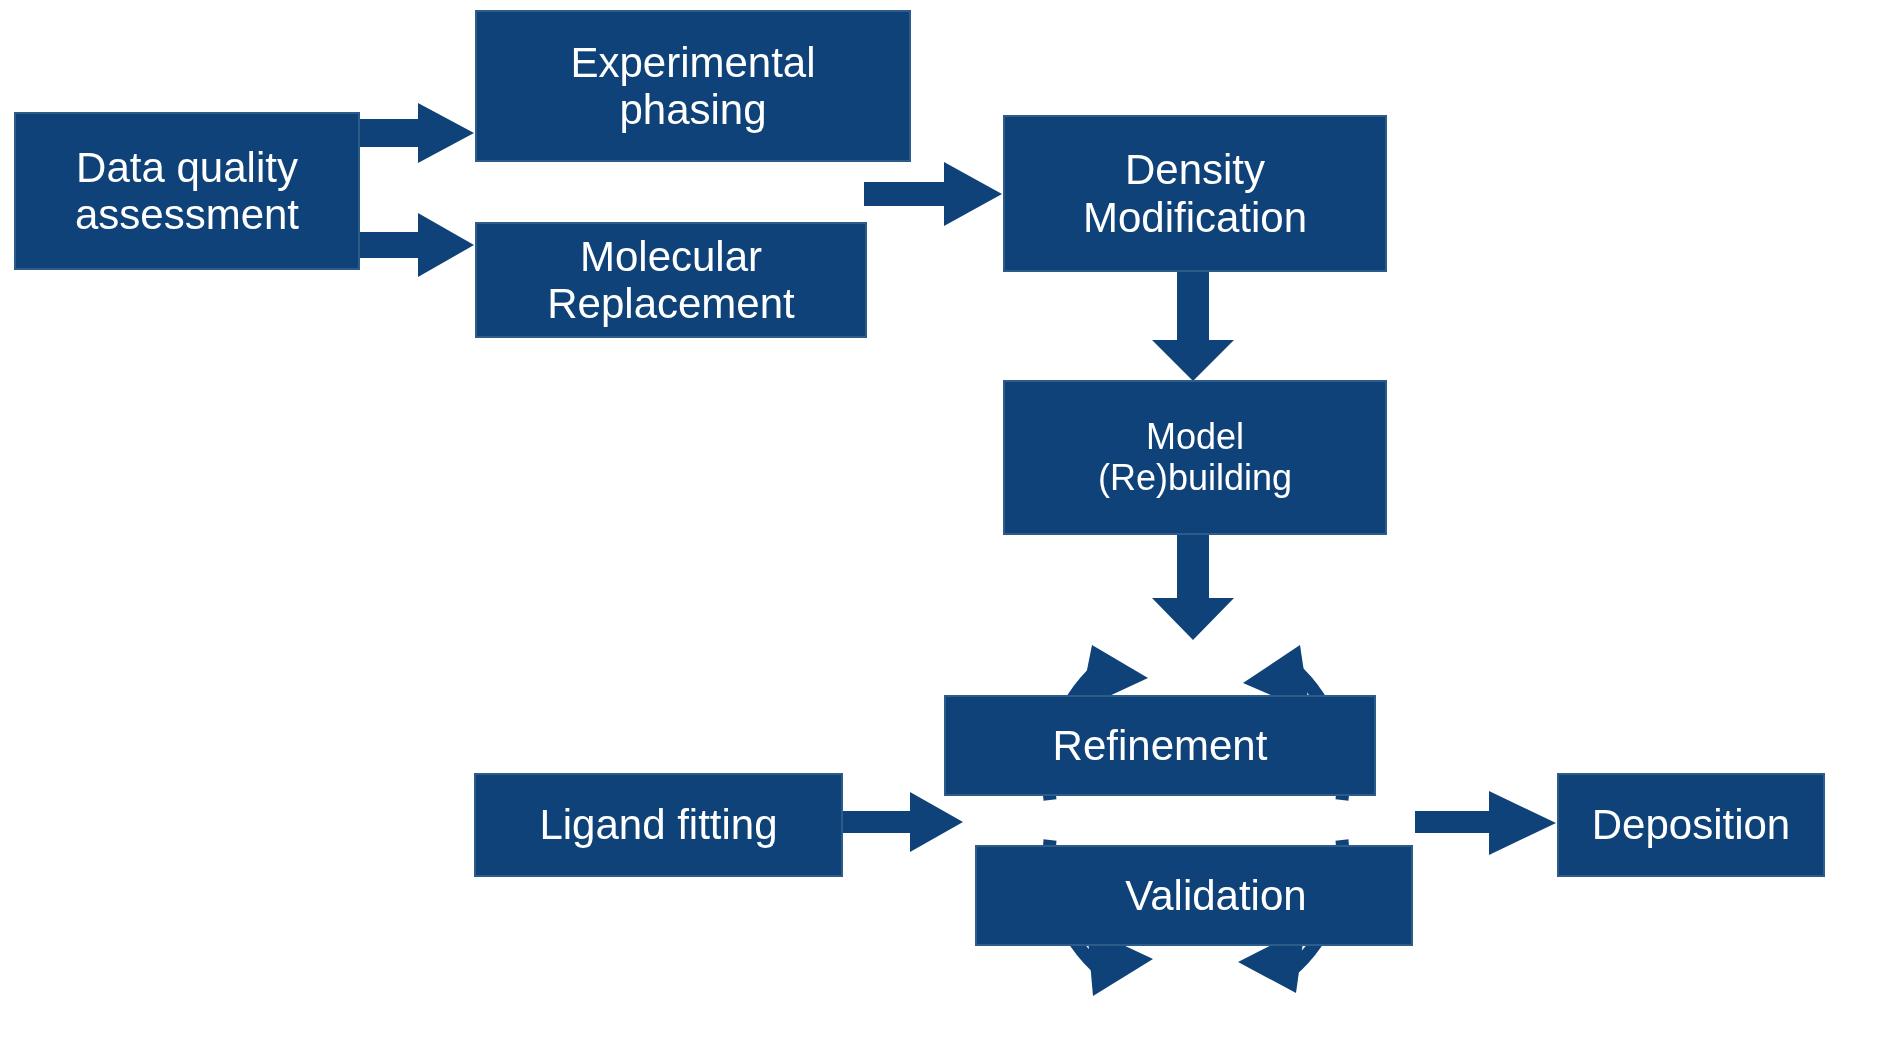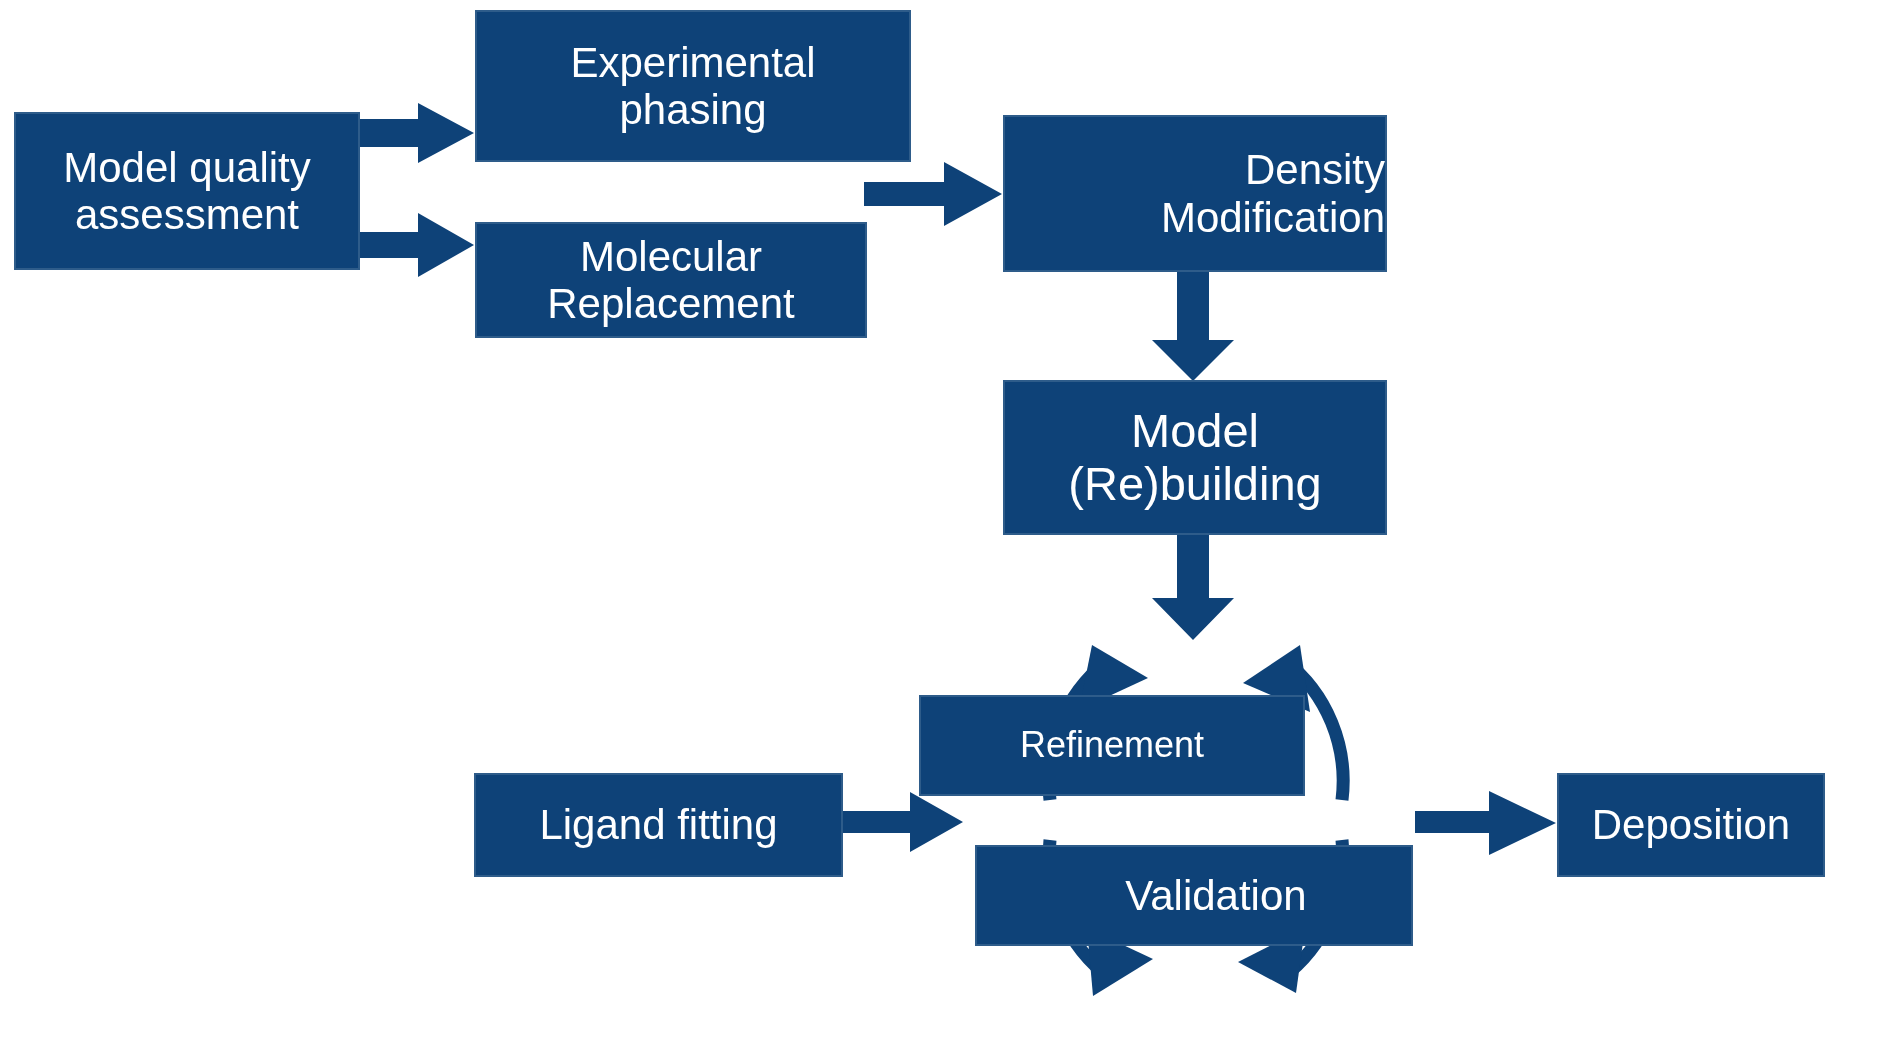--- a/index.html
+++ b/index.html
@@ -39,23 +39,23 @@
     font-weight: 400;
   }
   .node span {
     display: block;
     width: 100%;
     white-space: pre-line;
   }
   .n-dataquality { left: 14px;   top: 112px; width: 346px; height: 158px; font-size: 42px; }
   .n-expphasing  { left: 475px;  top: 10px;  width: 436px; height: 152px; font-size: 42px; }
   .n-molrep      { left: 475px;  top: 222px; width: 392px; height: 116px; font-size: 42px; }
-  .n-density     { left: 1003px; top: 115px; width: 384px; height: 157px; font-size: 42px; text-align: right; }
-  .n-model       { left: 1003px; top: 380px; width: 384px; height: 155px; font-size: 47px; }
-  .n-refinement  { left: 919px;  top: 695px; width: 386px; height: 101px; font-size: 36px; }
+  .n-density     { left: 1003px; top: 115px; width: 384px; height: 157px; font-size: 42px; }
+  .n-model       { left: 1003px; top: 380px; width: 384px; height: 155px; font-size: 36px; }
+  .n-refinement  { left: 944px;  top: 695px; width: 432px; height: 101px; font-size: 42px; }
   .n-validation  { left: 975px;  top: 845px; width: 438px; height: 101px; font-size: 42px; padding-left: 44px; }
   .n-ligand      { left: 474px;  top: 773px; width: 369px; height: 104px; font-size: 42px; }
   .n-deposition  { left: 1557px; top: 773px; width: 268px; height: 104px; font-size: 42px; }
 </style>
 </head>
 <body>
 
 <div id="canvas">
 
   <svg id="svg-layer" viewBox="0 0 1903 1043" xmlns="http://www.w3.org/2000/svg">
@@ -104,21 +104,21 @@
     <g>
       <polygon fill="#0E4278" points="841,811 910,811 910,792 963,822 910,852 910,833 841,833"></polygon>
     </g>
 
     <g>
       <polygon fill="#0E4278" points="1415,811 1489,811 1489,791 1556,823 1489,855 1489,833 1415,833"></polygon>
     </g>
   </svg>
 
   <div class="node n-dataquality">
-    <span>Model quality
+    <span>Data quality
 assessment</span>
   </div>
 
   <div class="node n-expphasing">
     <span>Experimental
 phasing</span>
   </div>
 
   <div class="node n-molrep">
     <span>Molecular

